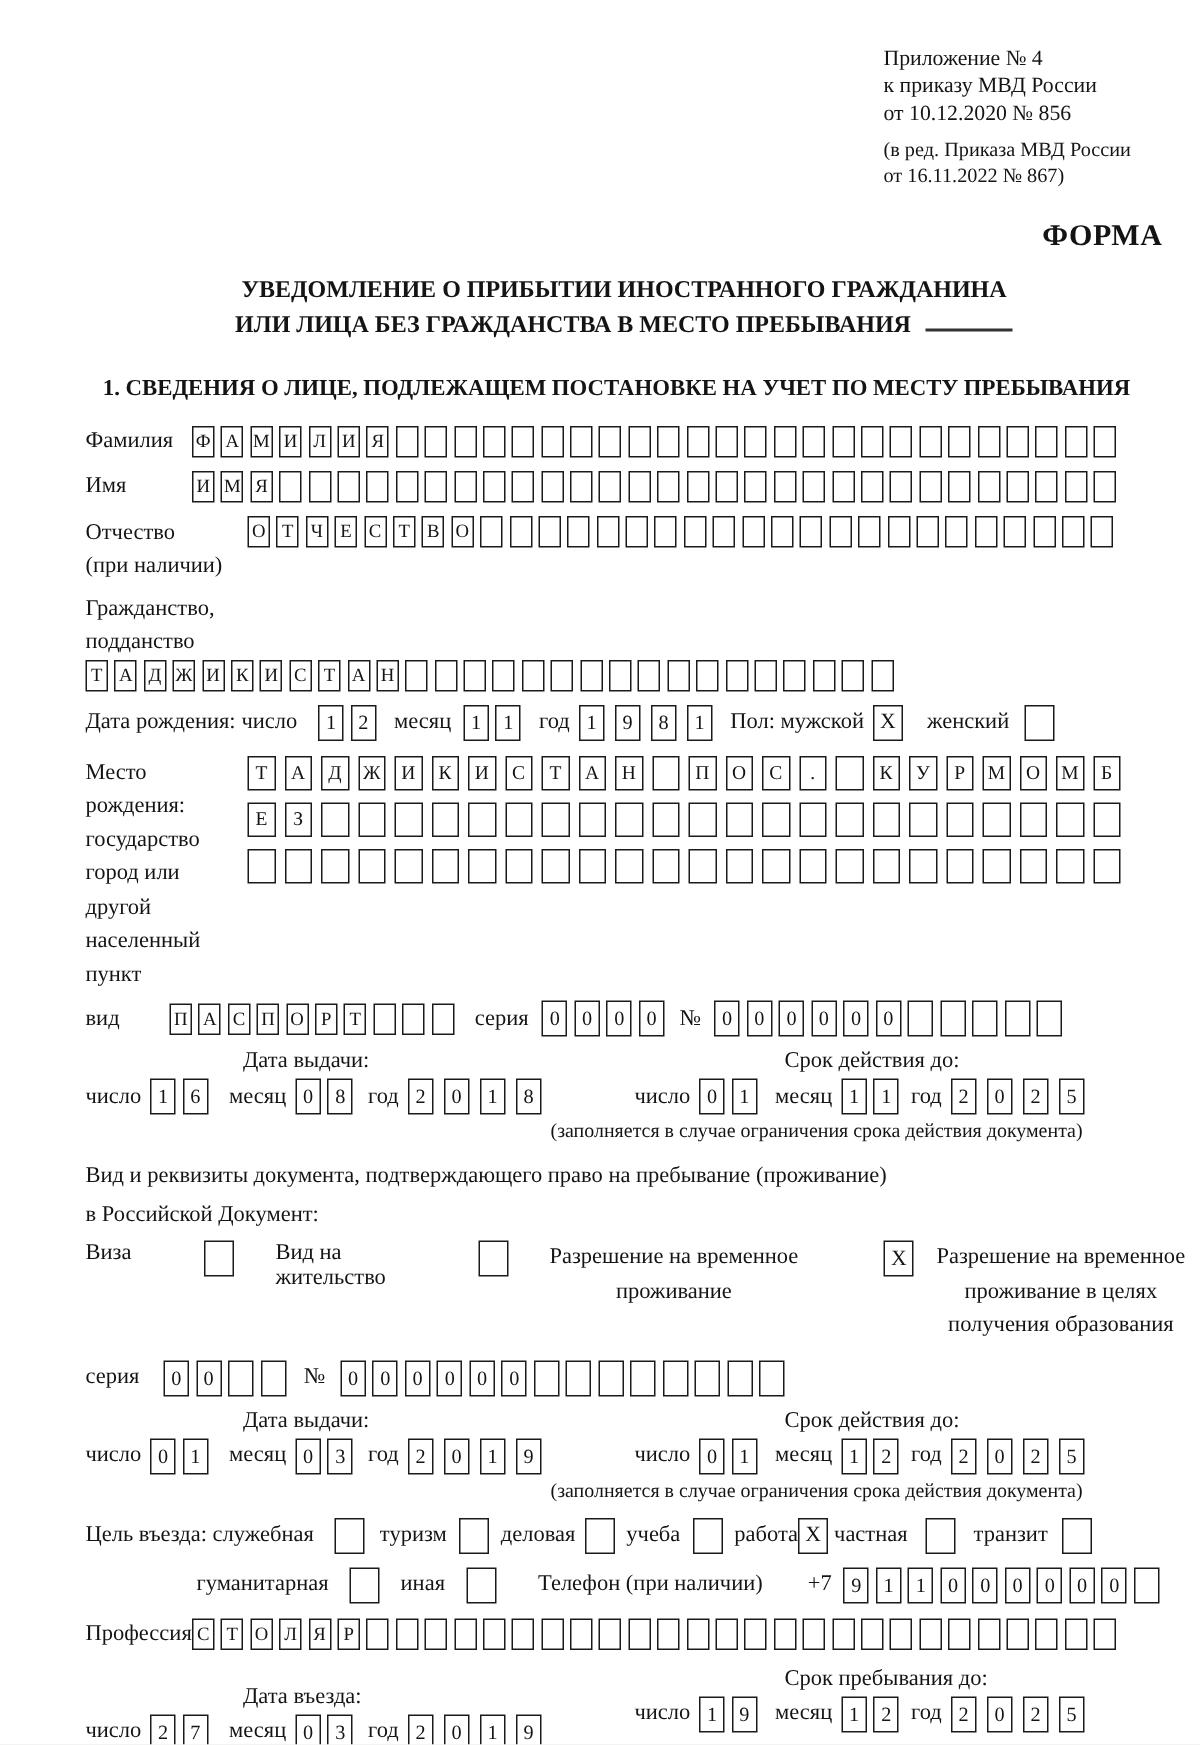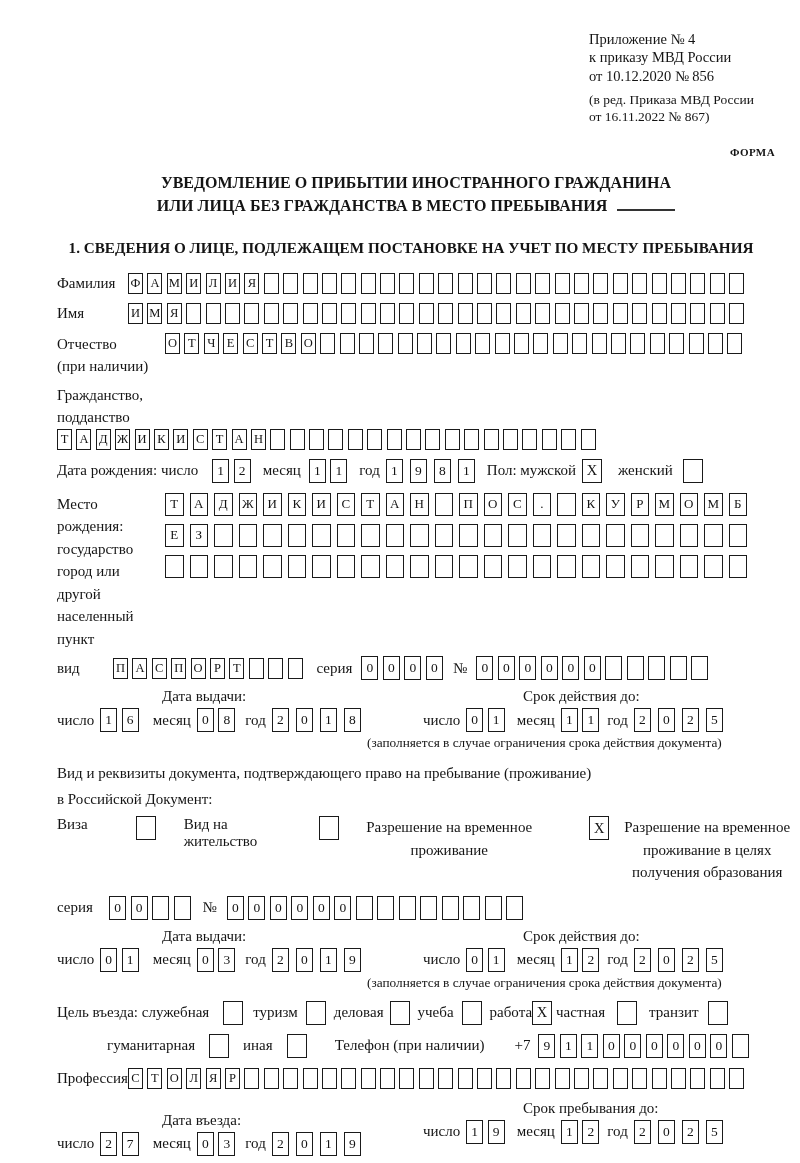--- a/index.html
+++ b/index.html
@@ -2,21 +2,21 @@
 <html><head>
 <meta charset="utf-8">
 <style>
   html,body{margin:0;padding:0;background:#e9e9e9;}
   .page{width:800px;height:1163px;margin:0 auto;background:#ffffff;color:#141414;
         font-family:"Liberation Serif","DejaVu Serif",serif;font-size:15px;
         box-sizing:border-box;padding:30px 25px 0 57px;position:relative;overflow:hidden;}
 
   .appendix{margin-left:532px;line-height:1.27;font-size:14.5px;}
   .appendix .sub{margin-top:7px;font-size:13.5px;line-height:1.25;}
-  .forma{text-align:right;font-weight:bold;font-size:11px;margin-top:20px;letter-spacing:.4px;}
+  .forma{text-align:right;font-weight:bold;font-size:20px;margin-top:20px;letter-spacing:.4px;}
 
   .title{text-align:center;font-weight:bold;font-size:16px;line-height:1.42;margin-top:14px;}
   .uline{display:inline-block;width:58px;border-bottom:2.2px solid #333;height:13px;margin-left:10px;}
 
   .sec{font-weight:bold;font-size:15.2px;margin-top:22px;text-align:center;white-space:nowrap;margin-left:-10px;}
 
   .row{display:flex;align-items:flex-start;margin-top:8px;}
   .lbl{flex:0 0 auto;line-height:1.45;}
   .mlbl{line-height:1.5;}
 
@@ -539,21 +539,21 @@
     <span class="cb" style="margin-left:8px;"></span>
     <span style="margin-left:8px;">работа</span>
     <span class="cb">X</span>
     <span style="margin-left:4px;">частная</span>
     <span class="cb" style="margin-left:12px;"></span>
     <span style="margin-left:12px;">транзит</span>
     <span class="cb" style="margin-left:10px;"></span>
   </div>
 
   <div class="row" style="align-items:center;margin-top:9px;">
-    <span style="margin-left:50px;text-align:center;">гуманитарная</span>
+    <span style="margin-left:74px;text-align:center;">гуманитарная</span>
     <span class="cb" style="margin-left:14px;"></span>
     <span style="margin-left:14px;">иная</span>
     <span class="cb" style="margin-left:14px;"></span>
     <span style="margin-left:28px;">Телефон (при наличии)</span>
     <span style="margin-left:30px;">+7</span>
     <span class="boxes dt" style="margin-left:8px;">
         <span class="cell">9</span>
         <span class="cell">1</span>
         <span class="cell">1</span>
         <span class="cell">0</span>

